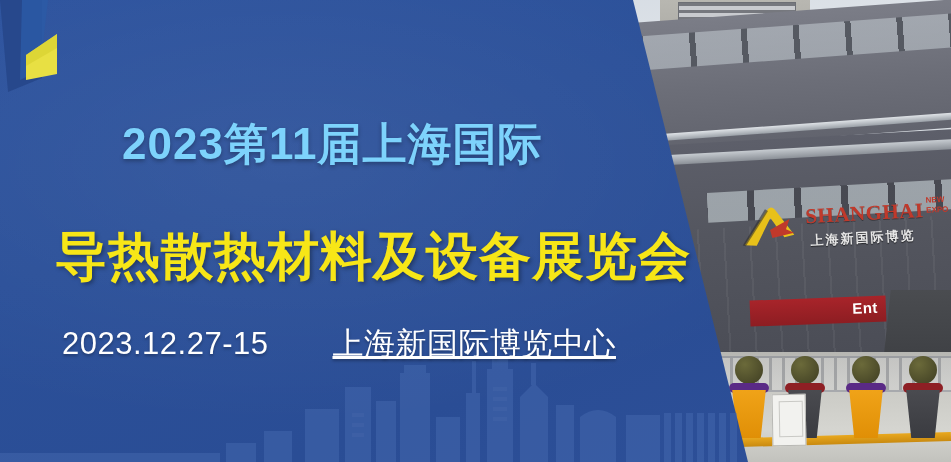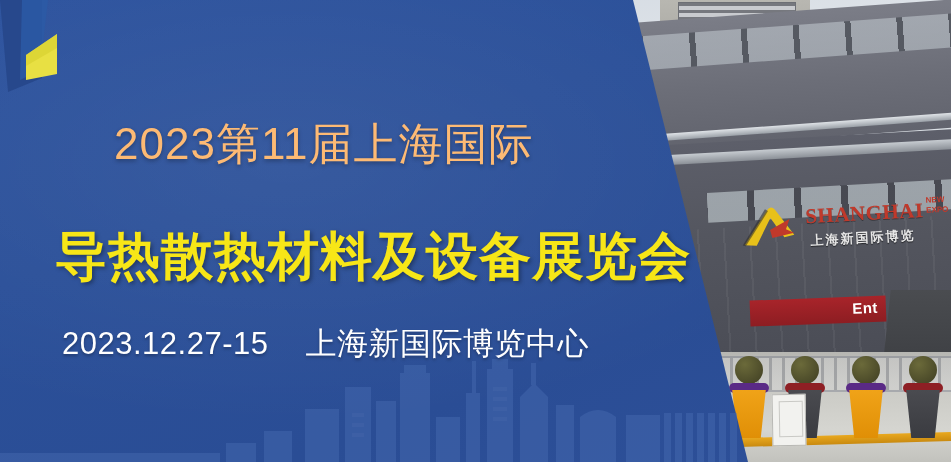--- a/index.html
+++ b/index.html
@@ -240,46 +240,46 @@
   }
 
   
   .deco{
     position:absolute; left:0; top:0;
     width:95px; height:95px;
   }
 
   
   .headline{
-    position:absolute; left:114px; top:115px;
+    position:absolute; left:122px; top:115px;
     font-size:44px;
-    color:#fdba74;
+    color:#7dd3fc;
     letter-spacing:1px;
     white-space:nowrap;
-    font-weight:400;
+    font-weight:700;
     text-shadow:0 2px 4px rgba(0,0,0,.30);
   }
   .subhead{
     position:absolute; left:55px; top:222px;
     font-size:52px;
     color:#f7e617;
     font-weight:bold;
     letter-spacing:1px;
     white-space:nowrap;
     text-shadow:2px 2px 4px rgba(0,0,0,.35);
   }
   .meta{
     position:absolute; left:62px; top:323px;
     font-size:31px;
     color:#ffffff;
     white-space:nowrap;
     letter-spacing:.5px;
     text-shadow:0 2px 3px rgba(0,0,0,.28);
   }
-  .meta .venue{ margin-left:37px; }
+  .meta .venue{ margin-left:64px;text-decoration:underline; }
 </style>
 </head>
 <body>
 
 <div id="banner">
 
   <div class="photo">
     <div class="sky"></div>
     <div class="bldg-far"></div>
     <div class="louvers"></div>

